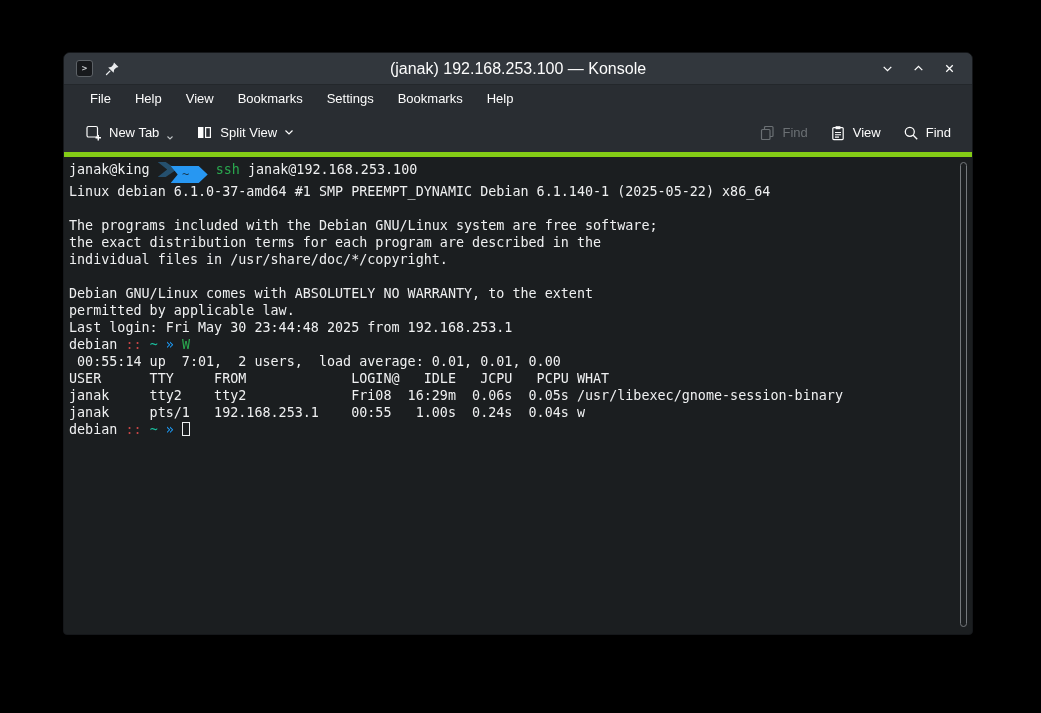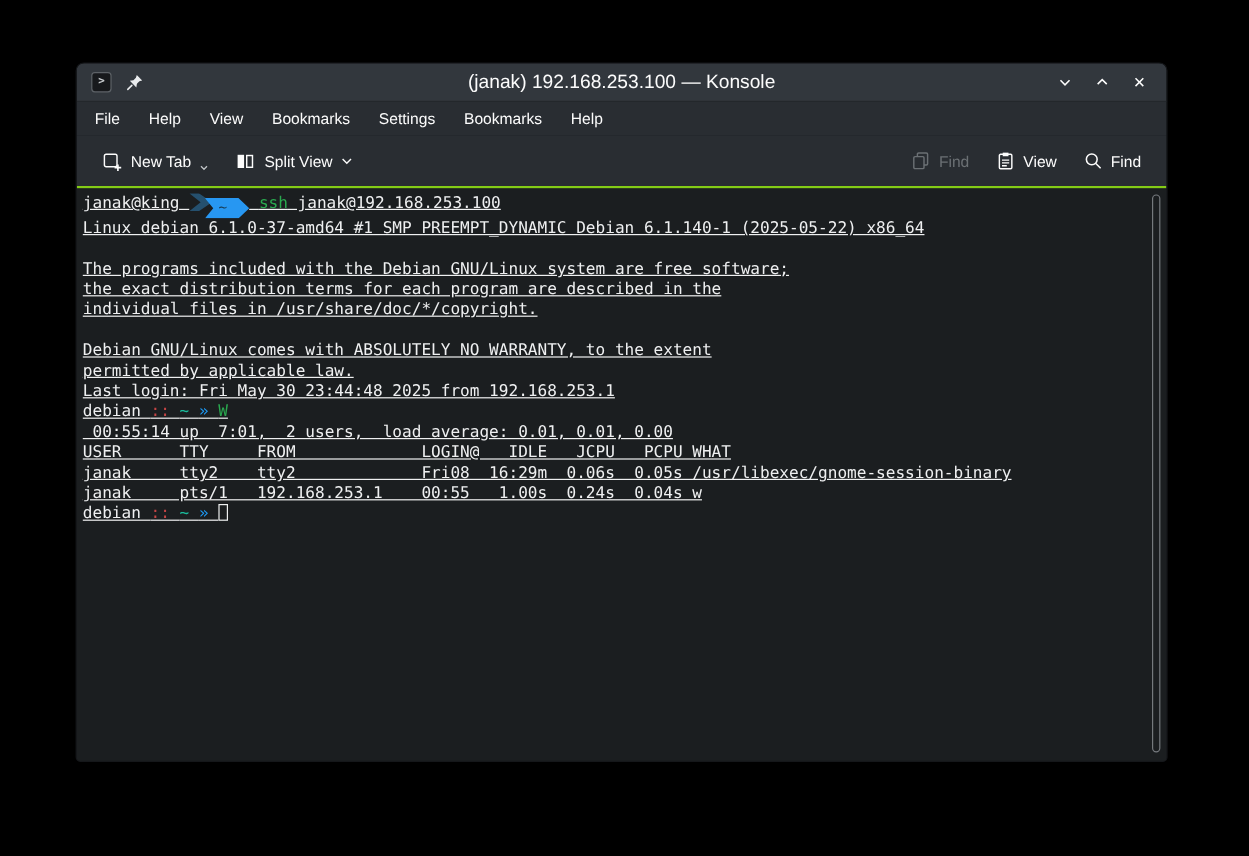--- a/index.html
+++ b/index.html
@@ -19,35 +19,35 @@
   .tb-left{display:flex;align-items:center;gap:12px;z-index:2;}
   .app-icon{width:17px;height:17px;background:#17191c;border:1px solid #5d6267;border-radius:3px;
     color:#c9cdd0;font:bold 9px/15px "DejaVu Sans Mono",monospace;text-align:center;}
   .title{position:absolute;left:0;right:0;text-align:center;color:var(--ui-fg);
     font-size:16px;}
   .tb-right{margin-left:auto;display:flex;align-items:center;gap:9px;z-index:2;}
   .winbtn{width:22px;height:22px;border:none;background:transparent;display:flex;
     align-items:center;justify-content:center;cursor:pointer;}
   
   .menubar{height:28px;background:var(--bar);display:flex;align-items:stretch;
-    padding-left:3px;flex:0 0 auto;}
+    padding-left:14px;flex:0 0 auto;}
   .menu-item{color:var(--ui-fg);font-size:13px;line-height:28px;padding:0 12px;cursor:default;}
   
   .toolbar{height:44px;background:var(--bar);display:flex;align-items:center;
-    padding:0 14px;gap:8px;flex:0 0 auto;border-bottom:2px solid #84cc16;}
+    padding:0 14px;gap:8px;flex:0 0 auto;border-bottom:5px solid #84cc16;}
   .tbtn{display:flex;align-items:center;gap:7px;background:transparent;border:none;
     color:var(--ui-fg);font-size:13px;padding:6px 7px;cursor:pointer;}
   .tbtn.disabled{color:var(--disabled);}
   .spacer{flex:1;}
   .mini-chev{margin-top:11px;}
   
   .terminal{flex:1;background:var(--termbg);position:relative;
     font-family:"DejaVu Sans Mono","Liberation Mono",monospace;font-size:13.4px;
     line-height:17px;color:var(--fg);padding:4px 18px 0 5px;}
-  .term-lines{white-space:pre;text-decoration:underline;}
+  .term-lines{white-space:pre;}
   .tline{min-height:17px;}
   .pl-dark{display:inline-block;width:19px;height:15px;vertical-align:-3px;
     background:var(--pl-dark);
     clip-path:polygon(0 0,42% 0,100% 50%,42% 100%,0 100%,50% 50%);}
   .pl-blue{display:inline-block;width:37px;height:17px;vertical-align:-4px;
     background:var(--pl-blue);color:var(--pl-text);text-align:center;
     font-size:12px;line-height:16px;padding-right:7px;margin-left:-6px;
     clip-path:polygon(0 0,calc(100% - 9px) 0,100% 50%,calc(100% - 9px) 100%,0 100%,7px 50%);}
   .cursor{display:inline-block;width:8px;height:14px;border:1px solid #eef0f1;
     vertical-align:-2px;}

